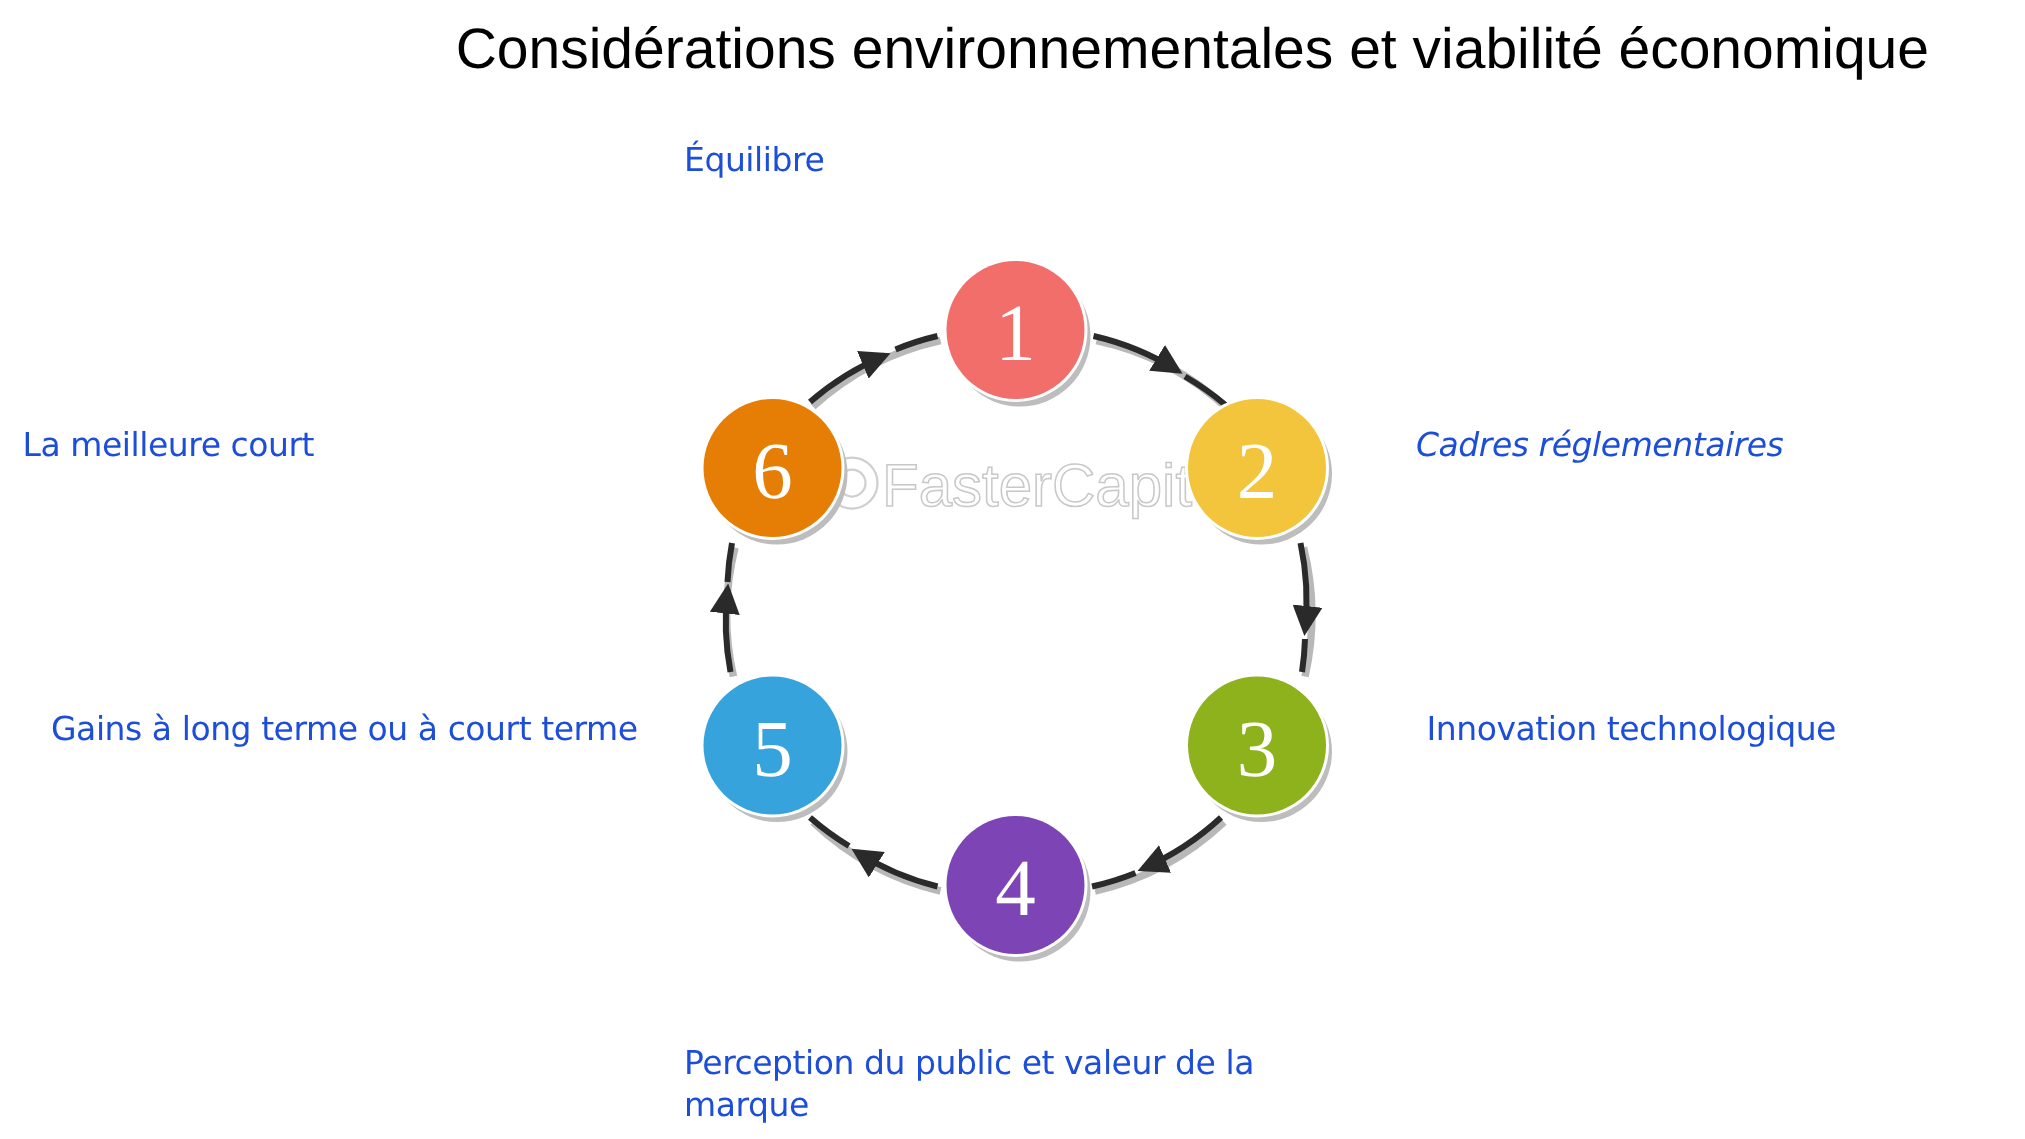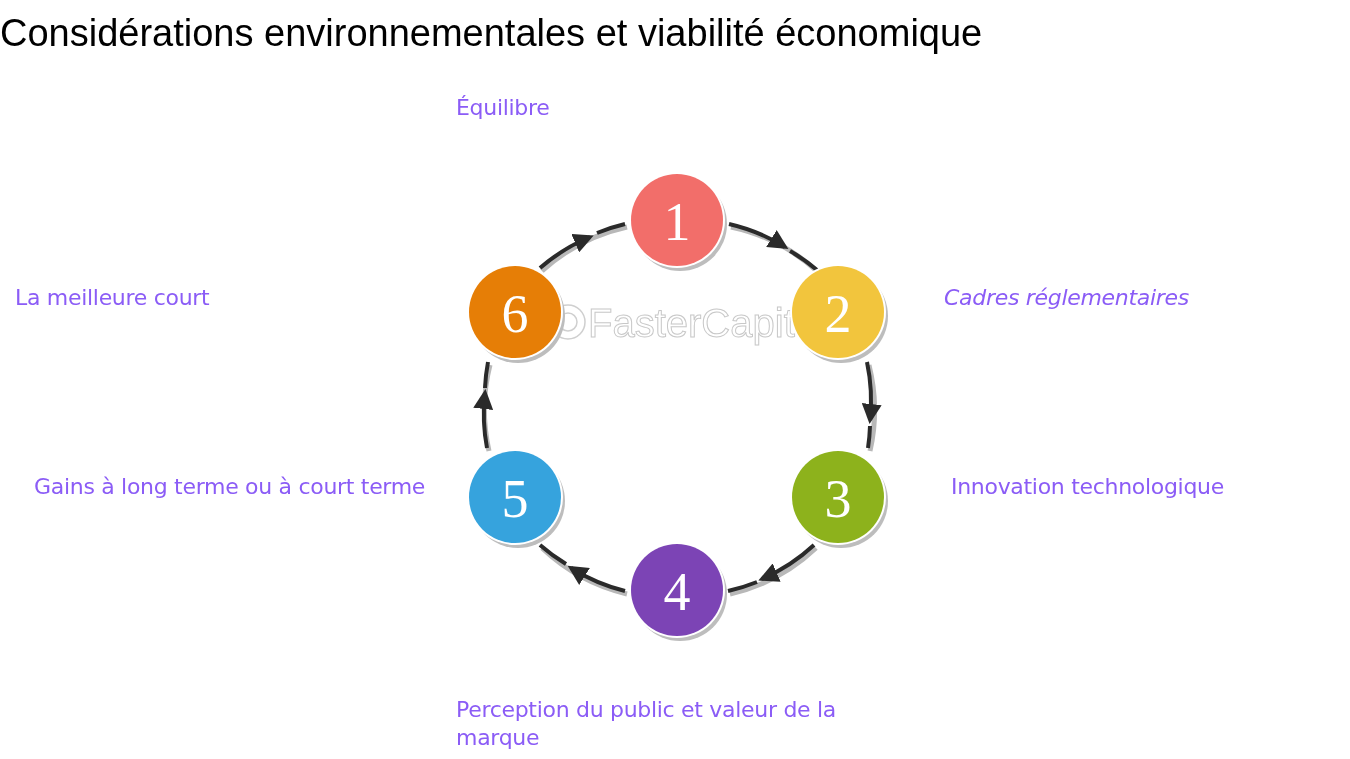--- a/index.html
+++ b/index.html
@@ -1,18 +1,18 @@
 <!DOCTYPE html>
 <html><head>
   <meta charset="utf-8">
   <style>
     html, body { margin: 0; padding: 0; background: #ffffff; }
     body { width: 1350px; height: 759px; position: relative; overflow: hidden; font-family: "Liberation Sans", sans-serif; }
-    .title { position: absolute; left: 0; width: 1286px; top: 12px; text-align: left; font-size: 38px; color: #000; font-family: "Liberation Sans", sans-serif; }
-    .label { position: absolute; font-size: 22px; color: #8b5cf6; font-family: "DejaVu Sans", sans-serif; line-height: 28px; letter-spacing: -0.3px; }
+    .title { position: absolute; left: 0; width: 1286px; top: 12px; text-align: right; font-size: 38px; color: #000; font-family: "Liberation Sans", sans-serif; }
+    .label { position: absolute; font-size: 22px; color: #1d4ed8; font-family: "DejaVu Sans", sans-serif; line-height: 28px; letter-spacing: -0.3px; }
     svg.diagram { position: absolute; left: 0; top: 0; }
     .num { font-family: "Liberation Serif", "DejaVu Serif", serif; font-size: 54px; fill: #ffffff; }
     .watermark { font-family: "Liberation Sans", sans-serif; font-size: 40px; fill: none; stroke: #c8c8c8; stroke-width: 1; }
   </style>
 </head>
 <body>
 
 <div class="title">Considérations environnementales et viabilité économique</div>
 
 <svg class="diagram" width="1350" height="759" viewBox="0 0 1350 759">

